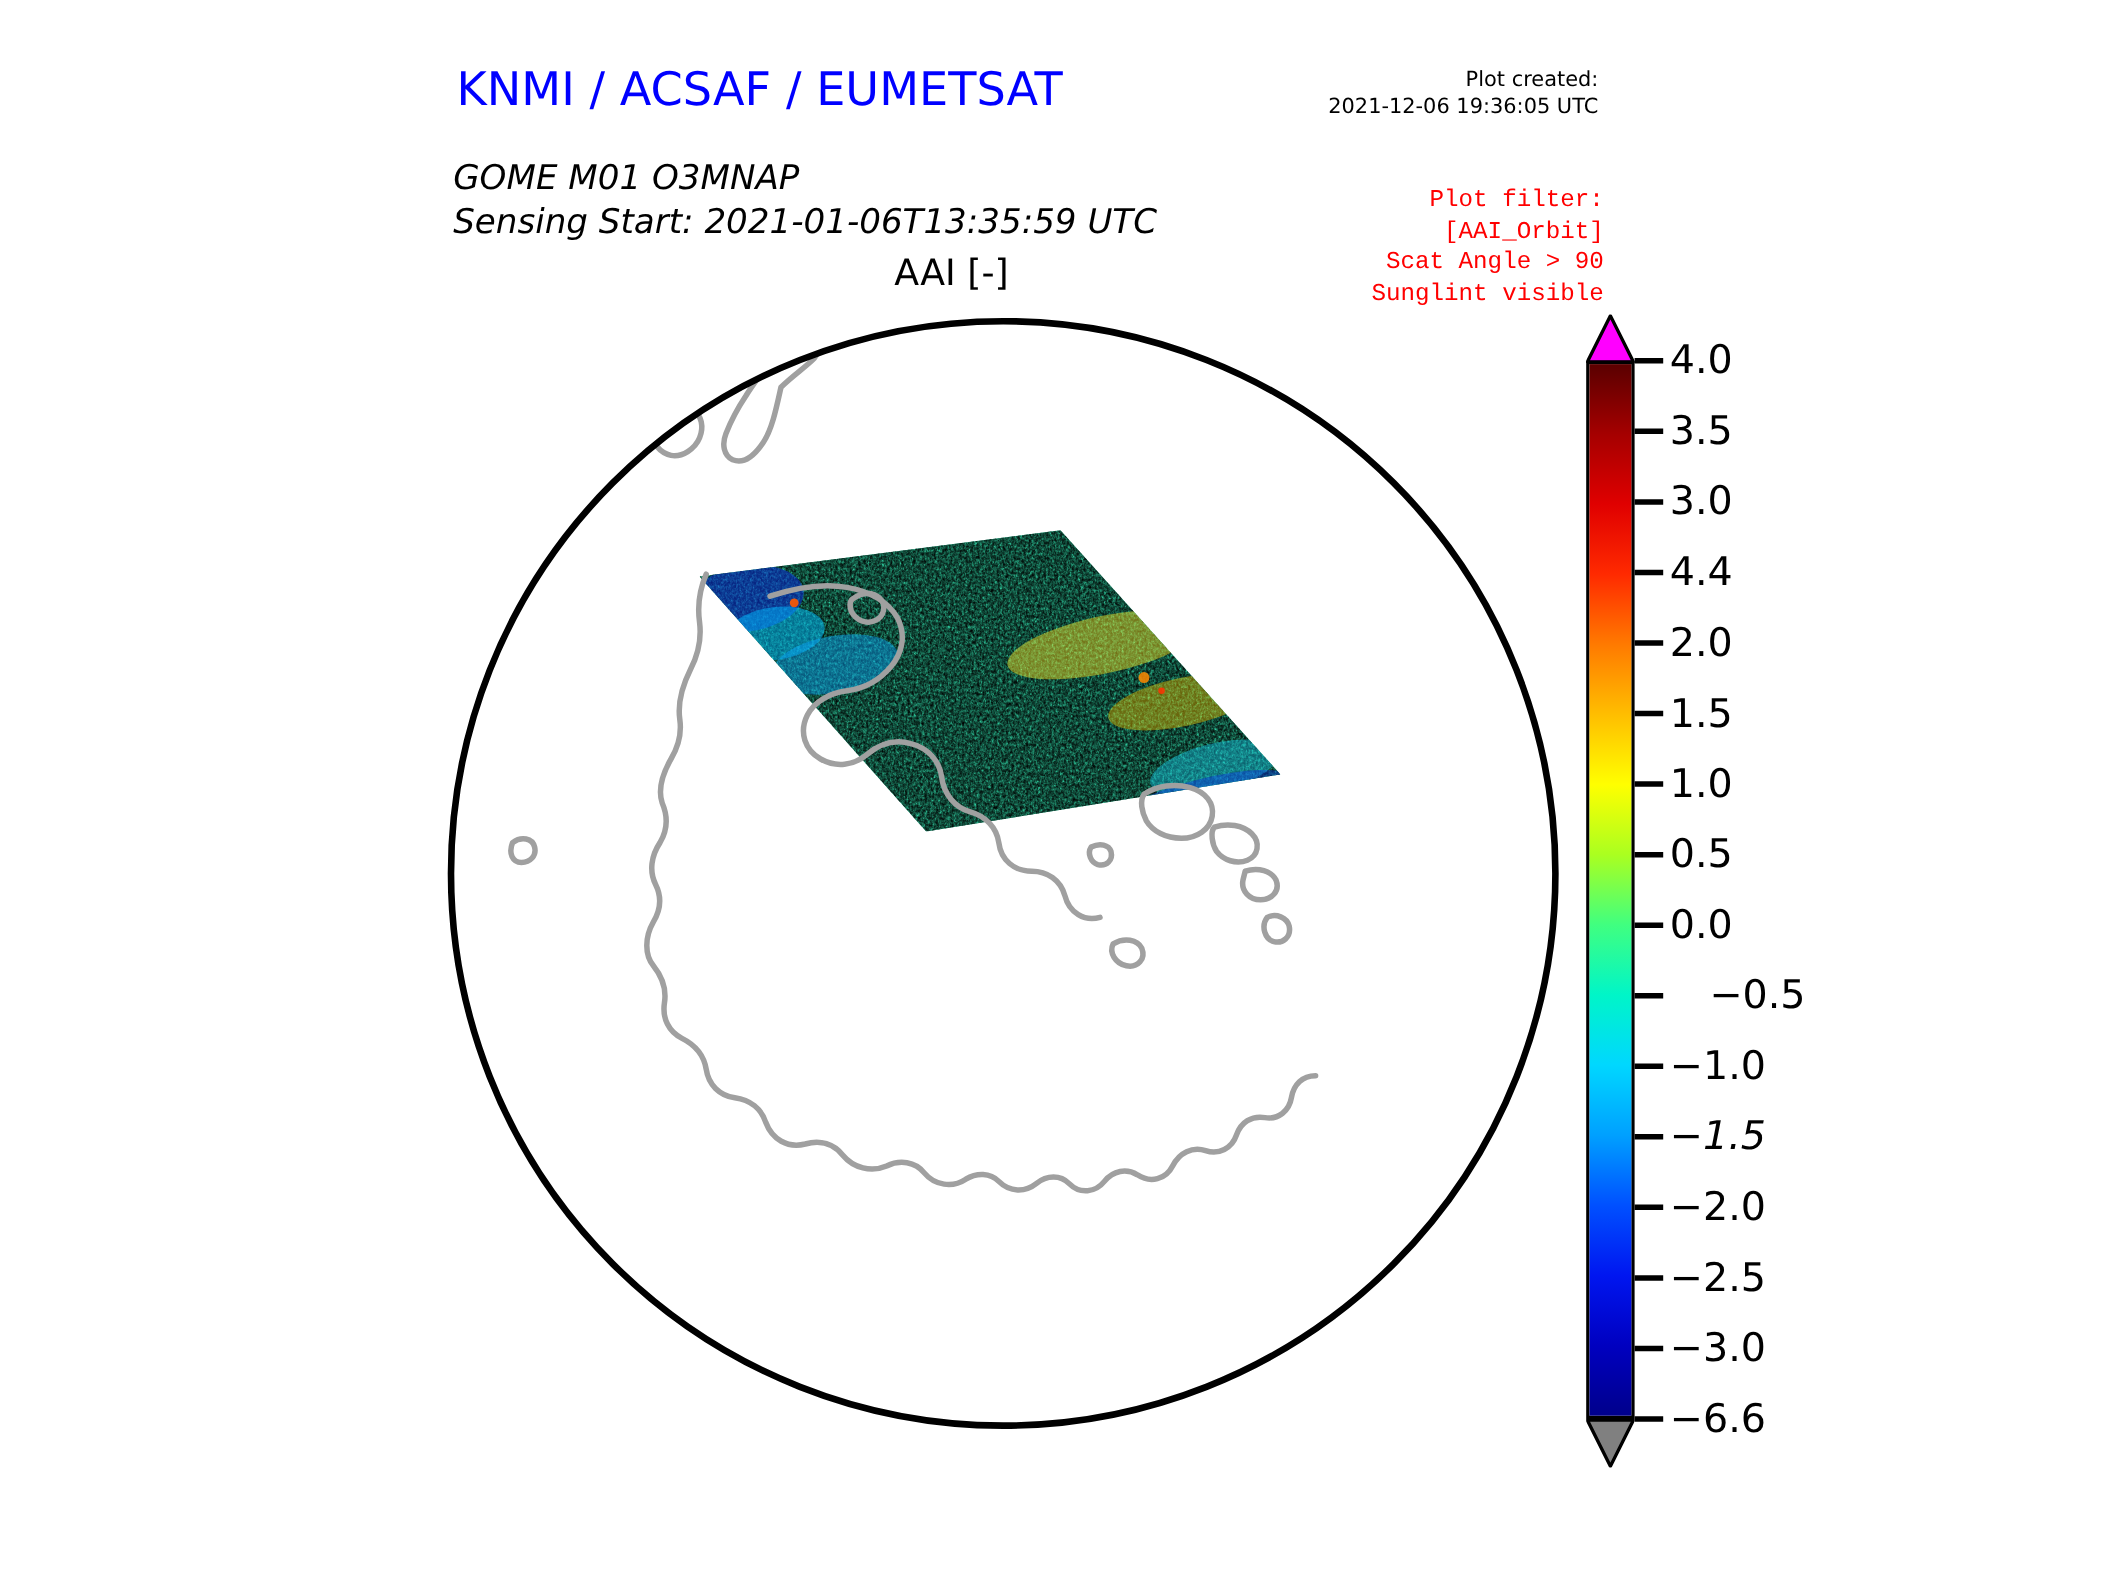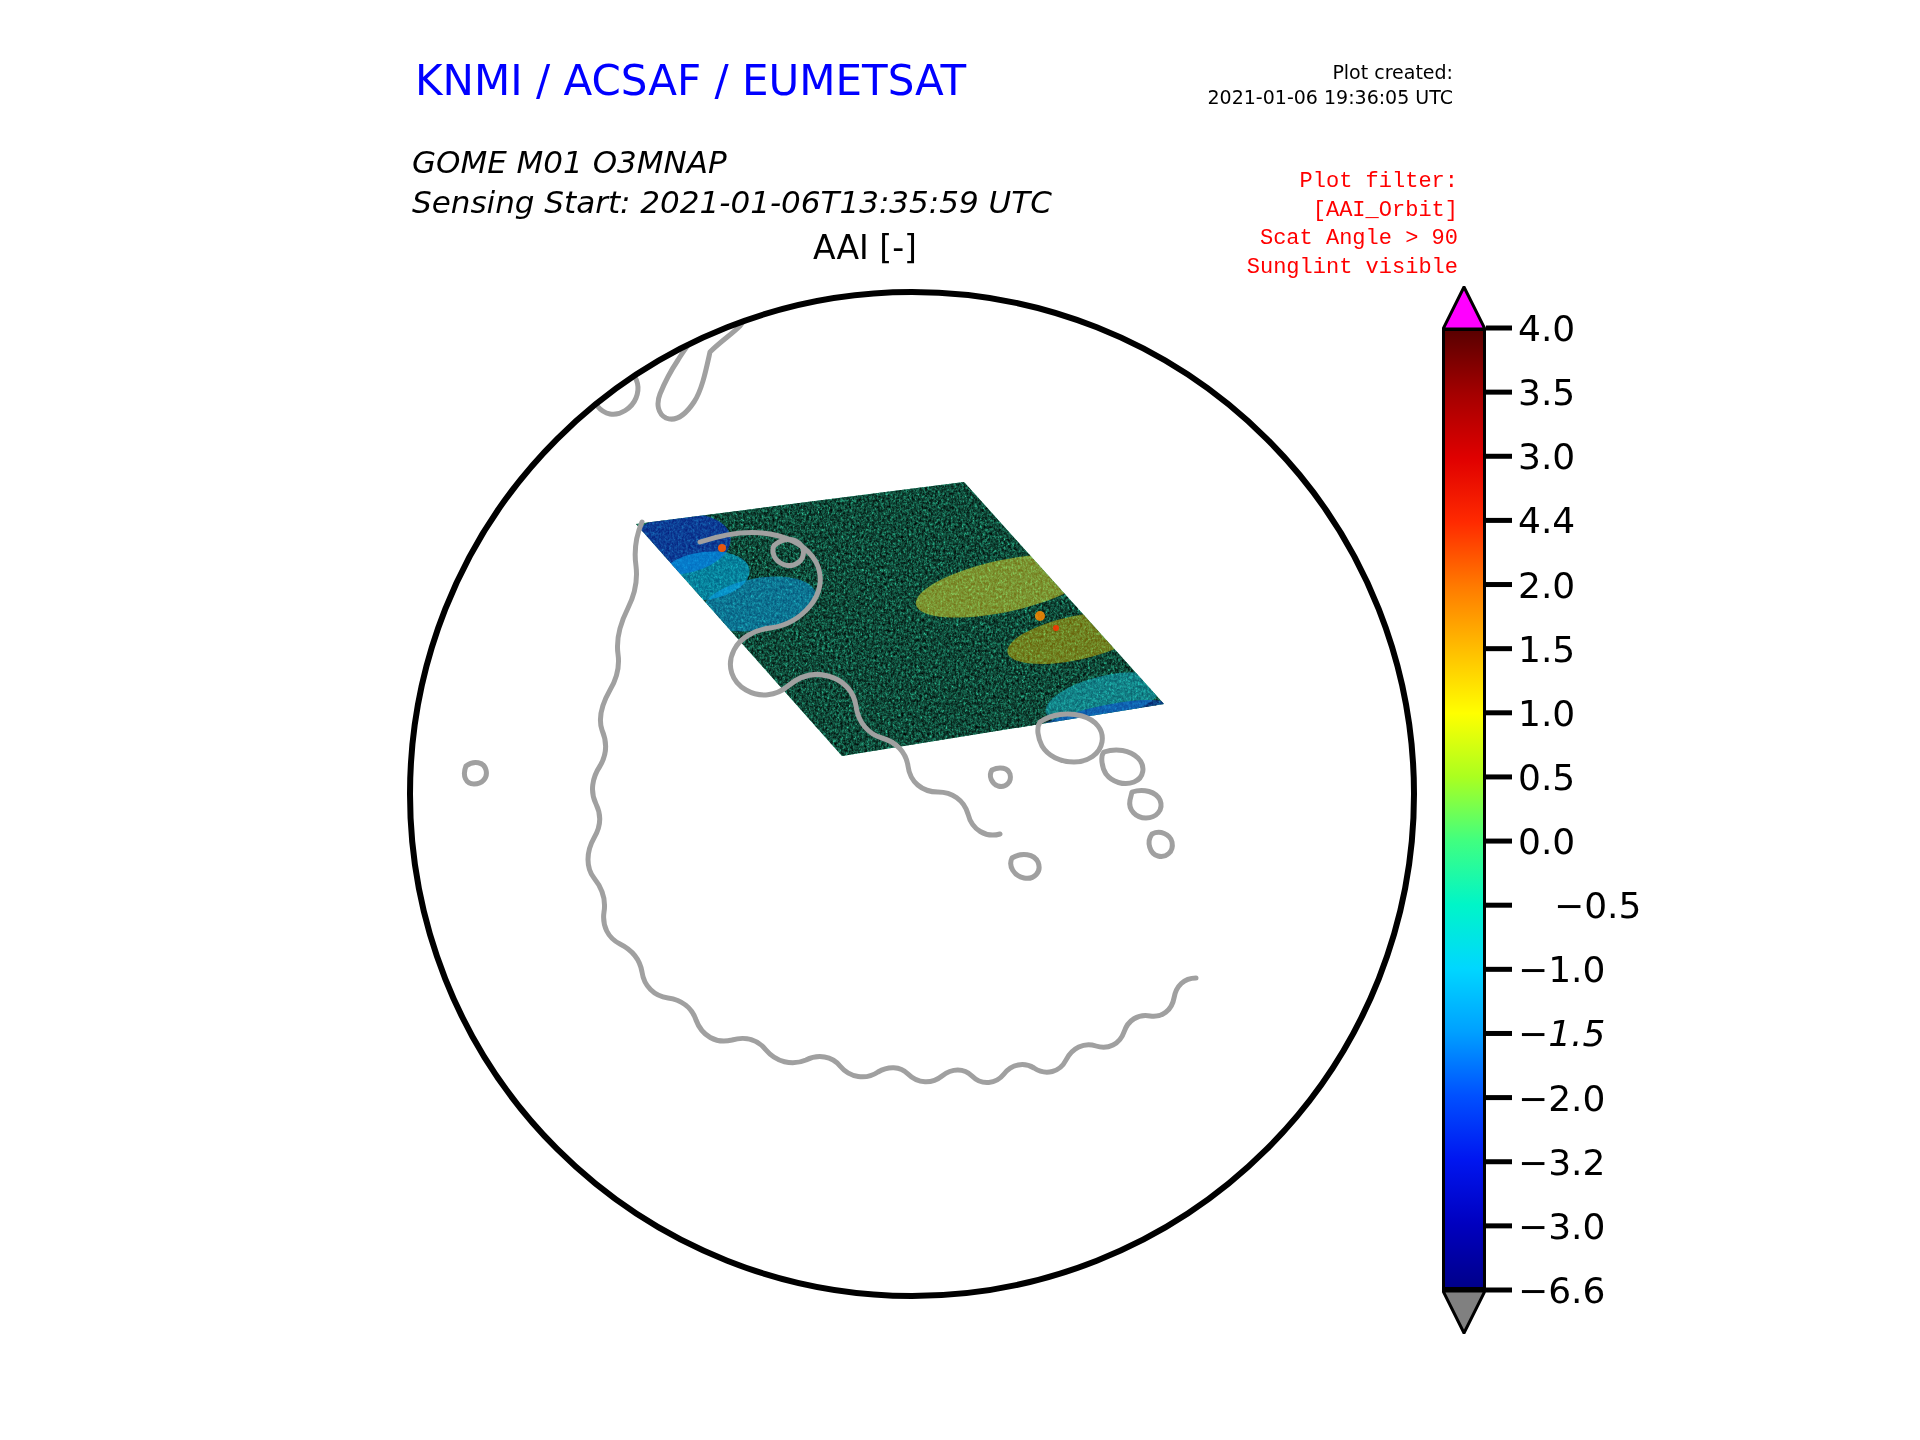--- a/index.html
+++ b/index.html
@@ -142,21 +142,21 @@
     white-space: nowrap;
   }
 </style>
 </head>
 <body>
 
 <div id="org-title">KNMI / ACSAF / EUMETSAT</div>
 
 <div id="plot-created-block">
   <div>Plot created:</div>
-  <div>2021-01-06 19:36:05 UTC</div>
+  <div>2021-12-06 19:36:05 UTC</div>
 </div>
 
 <div id="product-block">
   <div>GOME M01 O3MNAP</div>
   <div>Sensing Start: 2021-01-06T13:35:59 UTC</div>
 </div>
 
 <div id="plot-filter-block">
   <div>Plot filter:</div>
   <div>[AAI_Orbit]</div>
@@ -358,17 +358,17 @@
       <div class="cb-tick-label" style="top: 234.4px;">4.4</div>
       <div class="cb-tick-label" style="top: 298.533px; text-align: right;">2.0</div>
       <div class="cb-tick-label" style="top: 362.667px;">1.5</div>
       <div class="cb-tick-label" style="top: 426.8px;">1.0</div>
       <div class="cb-tick-label" style="top: 490.933px;">0.5</div>
       <div class="cb-tick-label" style="top: 555.067px;">0.0</div>
       <div class="cb-tick-label" style="top: 619.2px; margin-left: 36px;">−0.5</div>
       <div class="cb-tick-label" style="top: 683.333px;">−1.0</div>
       <div class="cb-tick-label" style="top: 747.467px; font-style: italic;">−1.5</div>
       <div class="cb-tick-label" style="top: 811.6px;">−2.0</div>
-      <div class="cb-tick-label" style="top: 875.733px;">−3.2</div>
+      <div class="cb-tick-label" style="top: 875.733px;">−2.5</div>
       <div class="cb-tick-label" style="top: 939.867px;">−3.0</div>
       <div class="cb-tick-label" style="top: 1004px;">−6.6</div>
     </div>
 </div>
 
 </body></html>

